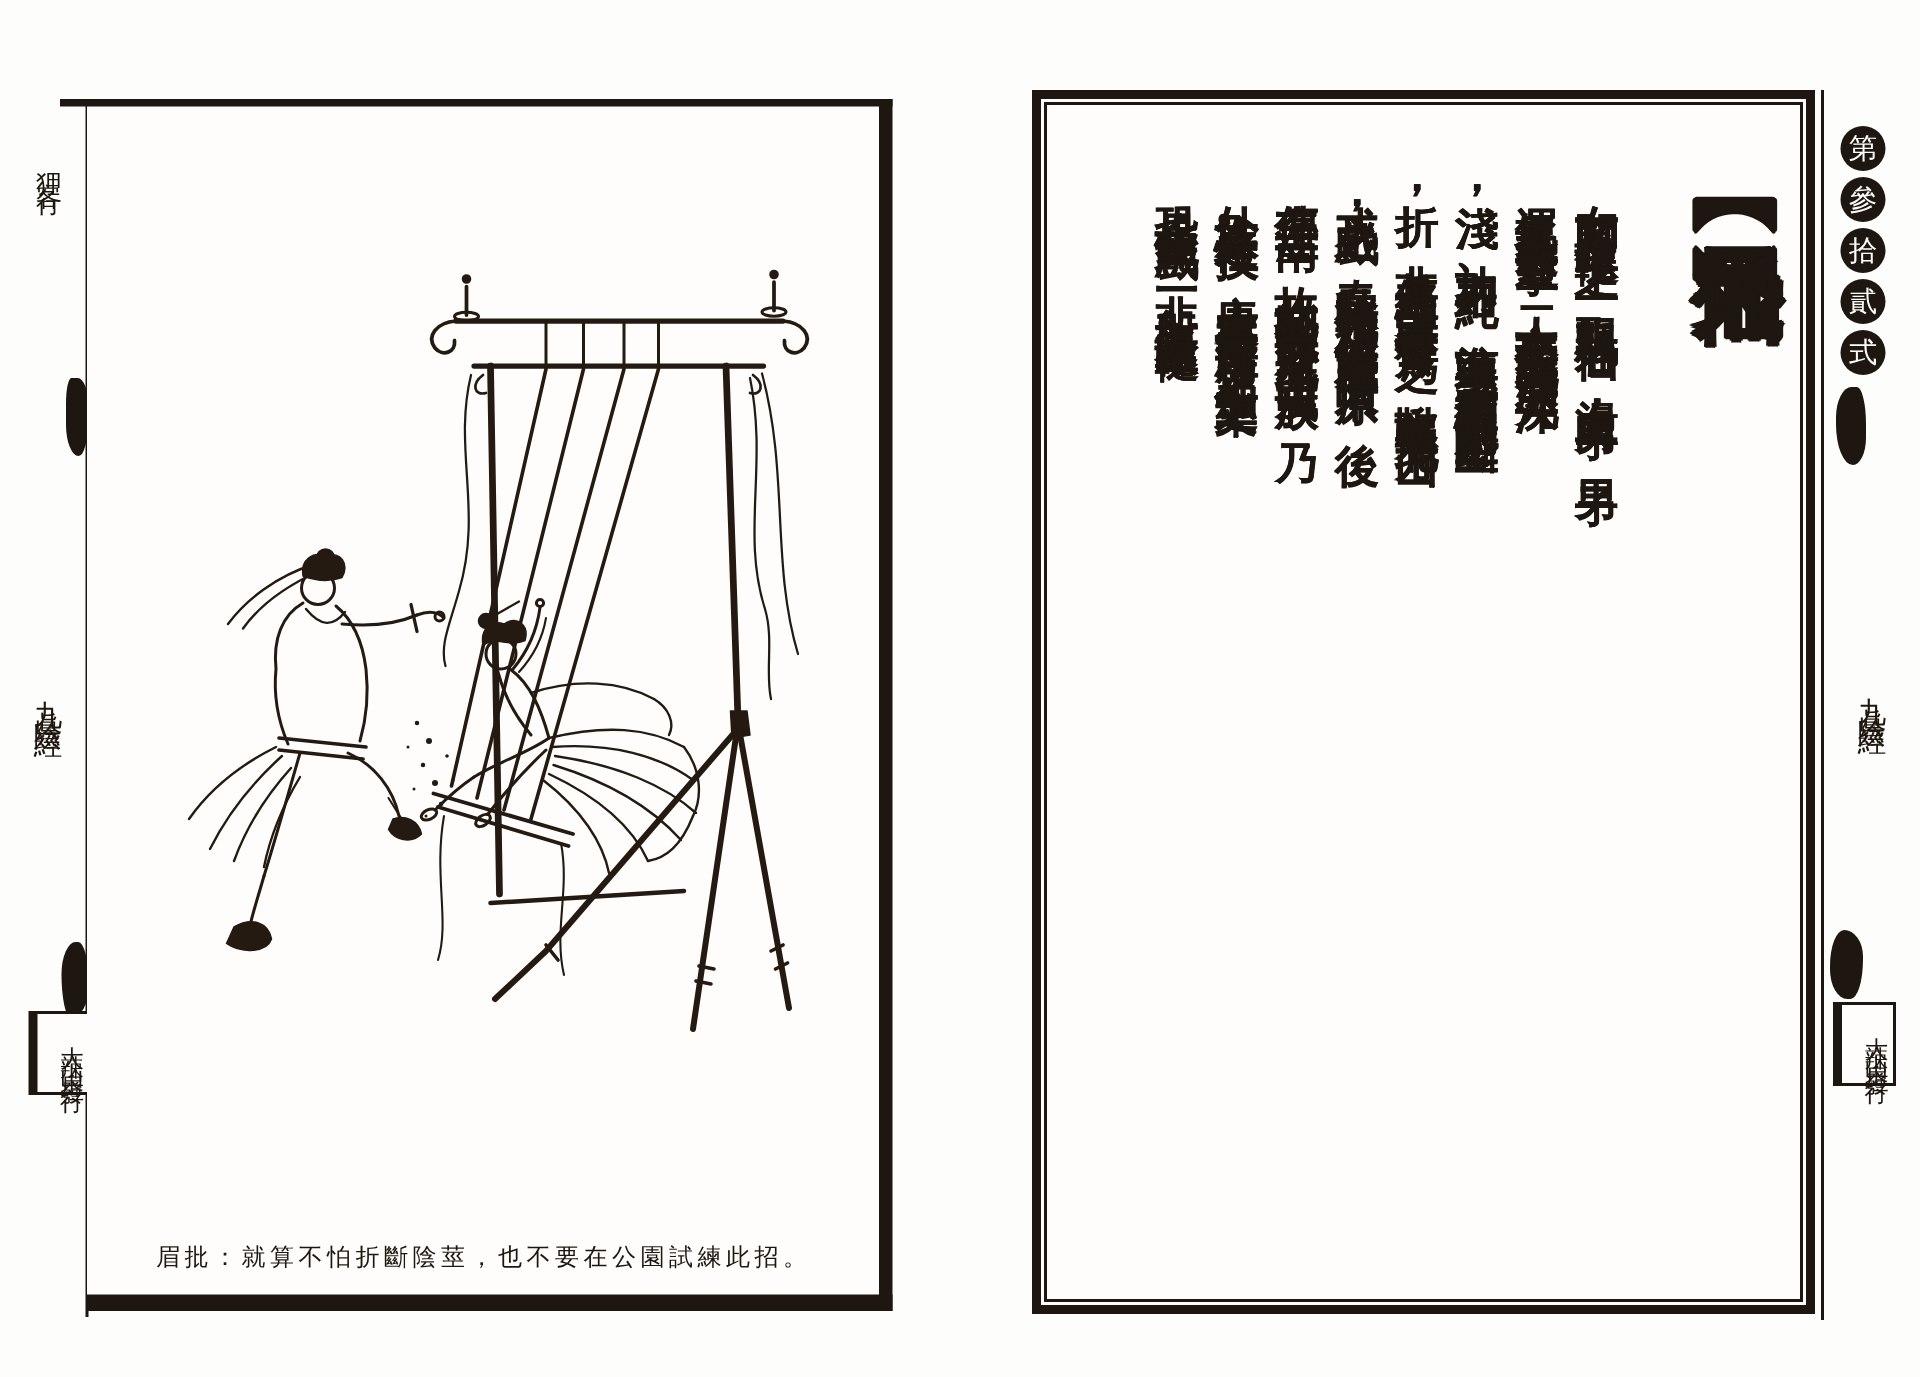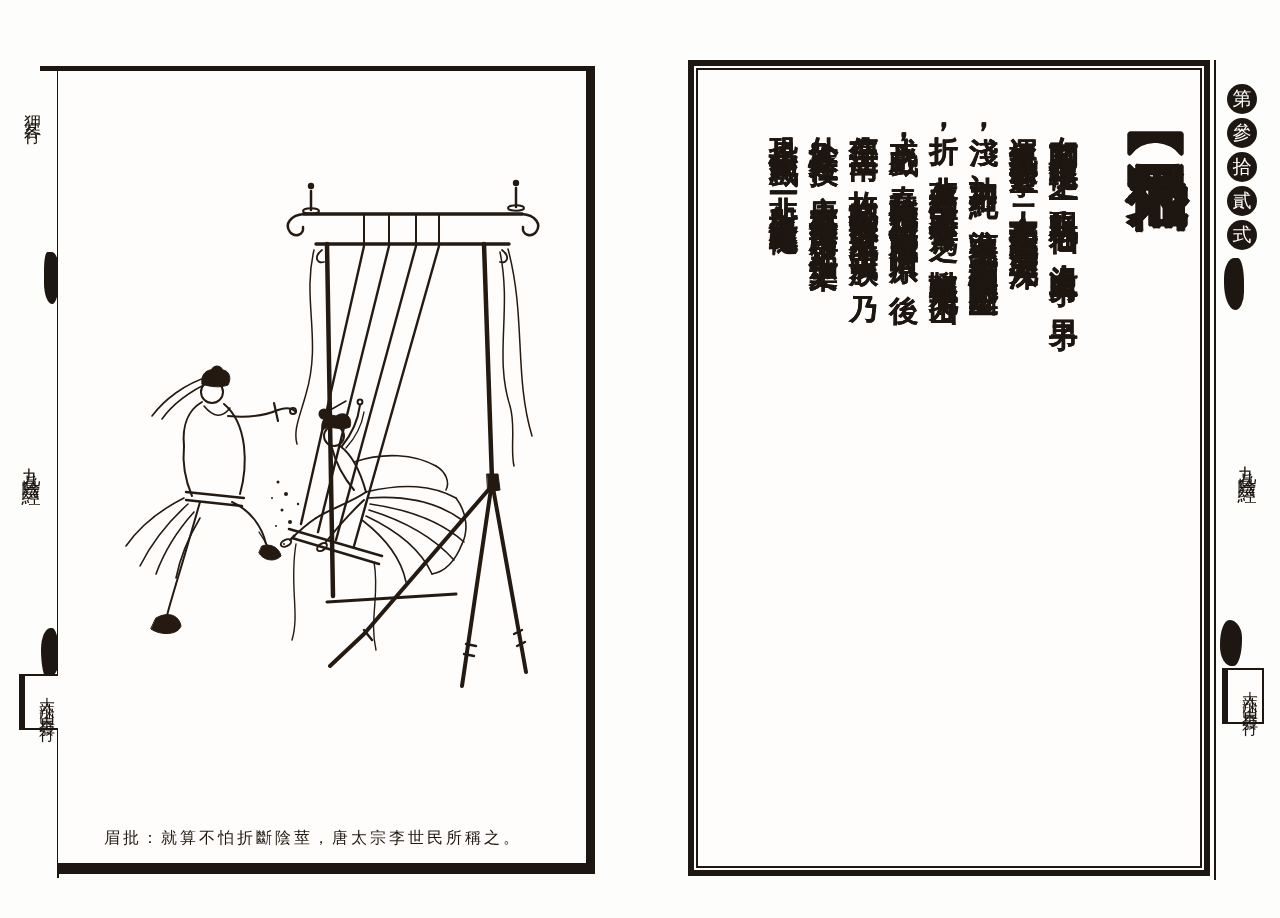--- a/index.html
+++ b/index.html
@@ -47,21 +47,21 @@
   <div class="lp-top-ext"></div>
   <div class="spine-line-left"></div>
 
   <div class="margin-col vtext" style="left:24px;top:102px;font-size:17px;letter-spacing:6px;">狎客行</div>
   <div class="blob" style="left:44px;top:252px;width:15px;height:52px;border-radius:30% 60% 55% 70%/40% 45% 60% 50%;"></div>
   <div class="margin-col vtext" style="left:22px;top:452px;">九眞陰經</div>
   <div class="blob" style="left:41px;top:628px;width:18px;height:50px;border-radius:55% 40% 65% 35%/45% 55% 40% 60%;"></div>
   <div class="pub-box vtext" style="left:19px;top:674px;">大辣山房發行</div>
 
   <div class="lp-frame">
-    <div class="caption">眉批：就算不怕折斷陰莖，唐太宗李世民所稱之。</div>
+    <div class="caption">眉批：就算不怕折斷陰莖，也不要在公園試練此招。</div>
   </div>
 
   <svg class="illus" width="520" height="760" viewBox="0 0 520 760" fill="none" stroke="#241a12" stroke-width="2" stroke-linecap="round" stroke-linejoin="round">
 
     <g>
 
       <path d="M240 140 L458 140" stroke-width="3.5"></path>
       <path d="M240 140 C227 141 220 150 226 158 C231 164 240 161 239 153" stroke-width="2.5"></path>
       <path d="M458 140 C471 141 478 150 472 158 C467 164 458 161 459 153" stroke-width="2.5"></path>
       <line x1="247" y1="117" x2="247" y2="136" stroke-width="2.5"></line>

